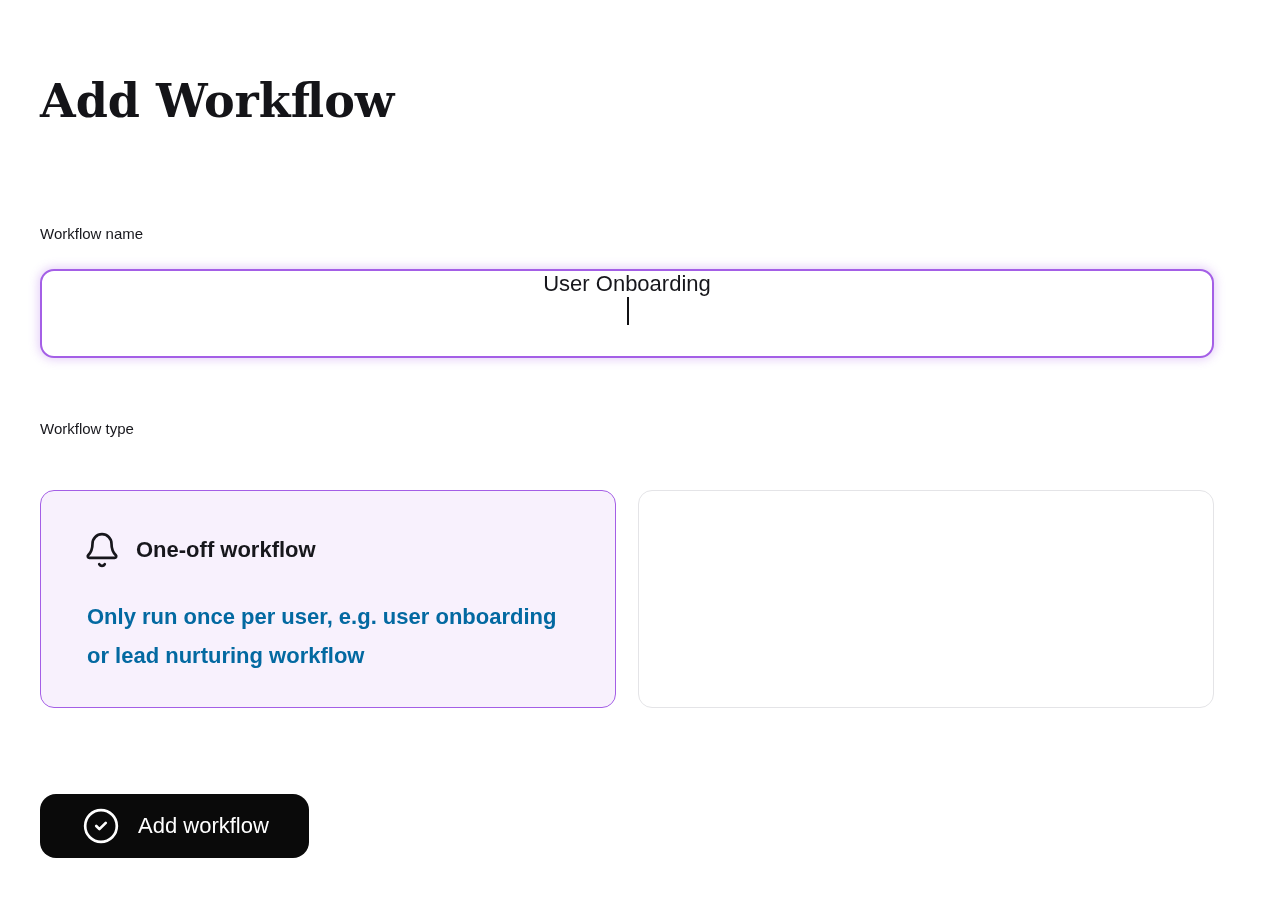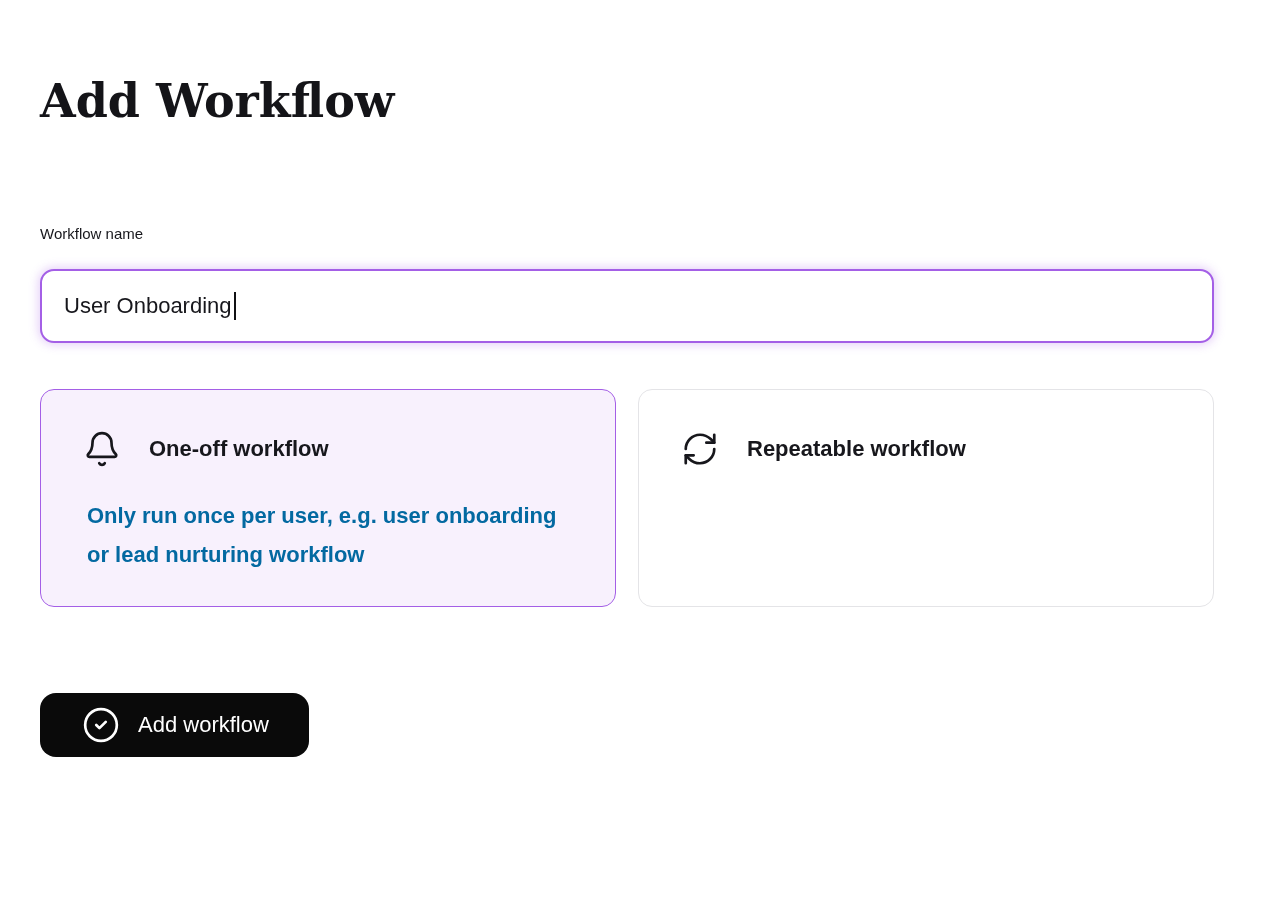--- a/index.html
+++ b/index.html
@@ -23,32 +23,33 @@
 
   .field-label {
     margin-top: 92px;
     font-size: 15px;
     line-height: 30px;
     color: #17171c;
   }
 
   .text-input {
     margin-top: 20px;
-    height: 74px;
+    height: 89px;
     width: 100%;
     border: 2px solid #a45fe6;
     border-radius: 14px;
     background: #ffffff;
     box-shadow: 0 0 10px 2px rgba(164, 95, 230, 0.28);
     display: flex;
     align-items: center;
     padding: 0 22px;
     font-size: 22px;
     color: #17171c;
     cursor: text;
+    flex-direction: column;
   }
   .caret {
     display: inline-block;
     width: 2px; height: 28px;
     background: #111114;
     margin-left: 2px;
   }
 
   .type-label { margin-top: 56px; }
 
@@ -66,21 +67,21 @@
     padding: 40px 40px 0 42px;
     cursor: pointer;
   }
   .card.selected {
     border: 1.5px solid #a45fe6;
     background: #f8f1fd;
   }
   .card-head {
     display: flex;
     align-items: center;
-    gap: 28px;
+    gap: 15px;
   }
   .card-icon { width: 38px; height: 38px; flex: 0 0 auto; }
   .card-icon svg { width: 38px; height: 38px; display: block; }
   .card-title {
     font-size: 22px;
     font-weight: bold;
     color: #17171c;
   }
   .card-desc {
     margin: 28px 0 0 4px;
@@ -130,48 +131,38 @@
 
   <h1 class="page-title">Add Workflow</h1>
 
   <div class="field-label">Workflow name</div>
 
   <div class="text-input" role="textbox">
     <span>User Onboarding</span>
     <span class="caret"></span>
   </div>
 
+  <div class="field-label type-label">Workflow type</div>
 
   <div class="cards">
 
     <div class="card selected">
       <div class="card-head">
         <span class="card-icon">
           <svg viewBox="0 0 24 24" fill="none" stroke="#17171c" stroke-width="1.7" stroke-linecap="round" stroke-linejoin="round">
             <path d="M10.268 21a2 2 0 0 0 3.464 0"></path>
             <path d="M3.262 15.326A1 1 0 0 0 4 17h16a1 1 0 0 0 .74-1.673C19.41 13.956 18 12.499 18 8A6 6 0 0 0 6 8c0 4.499-1.41 5.956-2.737 7.326"></path>
           </svg>
         </span>
         <span class="card-title">One-off workflow</span>
       </div>
       <p class="card-desc">Only run once per user, e.g. user onboarding or lead nurturing workflow</p>
     </div>
 
     <div class="card">
-      <div class="card-head">
-        <span class="card-icon">
-          <svg viewBox="0 0 24 24" fill="none" stroke="#17171c" stroke-width="1.7" stroke-linecap="round" stroke-linejoin="round">
-            <path d="M3 12a9 9 0 0 1 9-9 9.75 9.75 0 0 1 6.74 2.74L21 8"></path>
-            <path d="M21 3v5h-5"></path>
-            <path d="M21 12a9 9 0 0 1-9 9 9.75 9.75 0 0 1-6.74-2.74L3 16"></path>
-            <path d="M8 16H3v5"></path>
-          </svg>
-        </span>
-        <span class="card-title">Repeatable workflow</span>
-      </div>
     </div>
 
   </div>
 
   <div class="actions">
     <button class="btn-primary">
       <span>
         <svg viewBox="0 0 24 24" fill="none" stroke="#ffffff" stroke-width="1.7" stroke-linecap="round" stroke-linejoin="round">
           <circle cx="12" cy="12" r="10"></circle>
           <path d="m9 12 2 2 4-4"></path>

